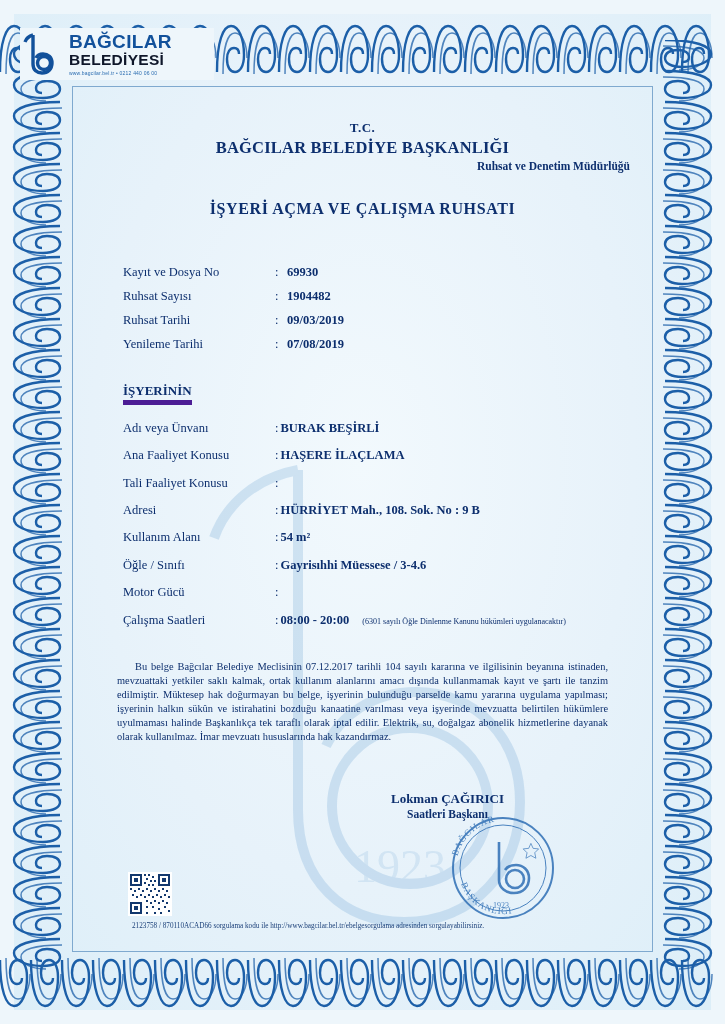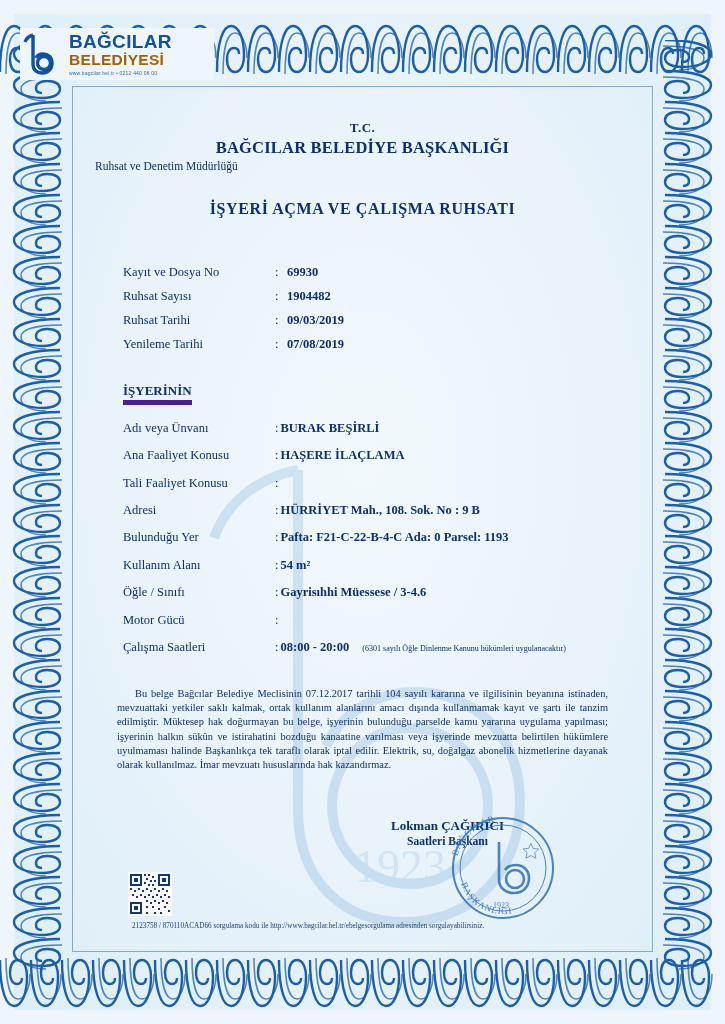--- a/index.html
+++ b/index.html
@@ -73,21 +73,21 @@
     font-weight: bold;
     font-size: 19px;
     letter-spacing: .3px;
     color: #12519b;
   }
   .logo-line2 {
     font-family: "Liberation Sans", sans-serif;
     font-weight: bold;
     font-size: 15.5px;
     letter-spacing: .3px;
-    color: #a16207;
+    color: #0f172a;
     margin-top: 1px;
   }
   .logo-line3 {
     font-family: "Liberation Sans", sans-serif;
     font-size: 5px;
     color: #2a6cb0;
     margin-top: 3px;
     letter-spacing: .2px;
   }
 
@@ -119,22 +119,22 @@
     margin: 0;
   }
   .org {
     text-align: center;
     font-weight: bold;
     font-size: 16.5px;
     margin: 2px 0 0 0;
     letter-spacing: .2px;
   }
   .dept {
-    text-align: left;
-    font-weight: normal;
+    text-align: right;
+    font-weight: bold;
     font-size: 11.5px;
     margin: 2px 0 0 0;
   }
   .doc-title {
     text-align: center;
     font-weight: bold;
     font-size: 16px;
     margin: 28px 0 0 0;
     letter-spacing: .6px;
   }
@@ -483,25 +483,20 @@
         </tr>
         <tr>
           <td class="k">Tali Faaliyet Konusu</td>
           <td class="sep">:</td>
           <td class="v"></td>
         </tr>
         <tr>
           <td class="k">Adresi</td>
           <td class="sep">:</td>
           <td class="v">HÜRRİYET Mah., 108. Sok. No : 9 B</td>
-        </tr>
-        <tr>
-          <td class="k">Bulunduğu Yer</td>
-          <td class="sep">:</td>
-          <td class="v">Pafta: F21-C-22-B-4-C Ada: 0 Parsel: 1193</td>
         </tr>
         <tr>
           <td class="k">Kullanım Alanı</td>
           <td class="sep">:</td>
           <td class="v">54 m²</td>
         </tr>
         <tr>
           <td class="k">Öğle / Sınıfı</td>
           <td class="sep">:</td>
           <td class="v">Gayrisıhhi Müessese / 3-4.6</td>

